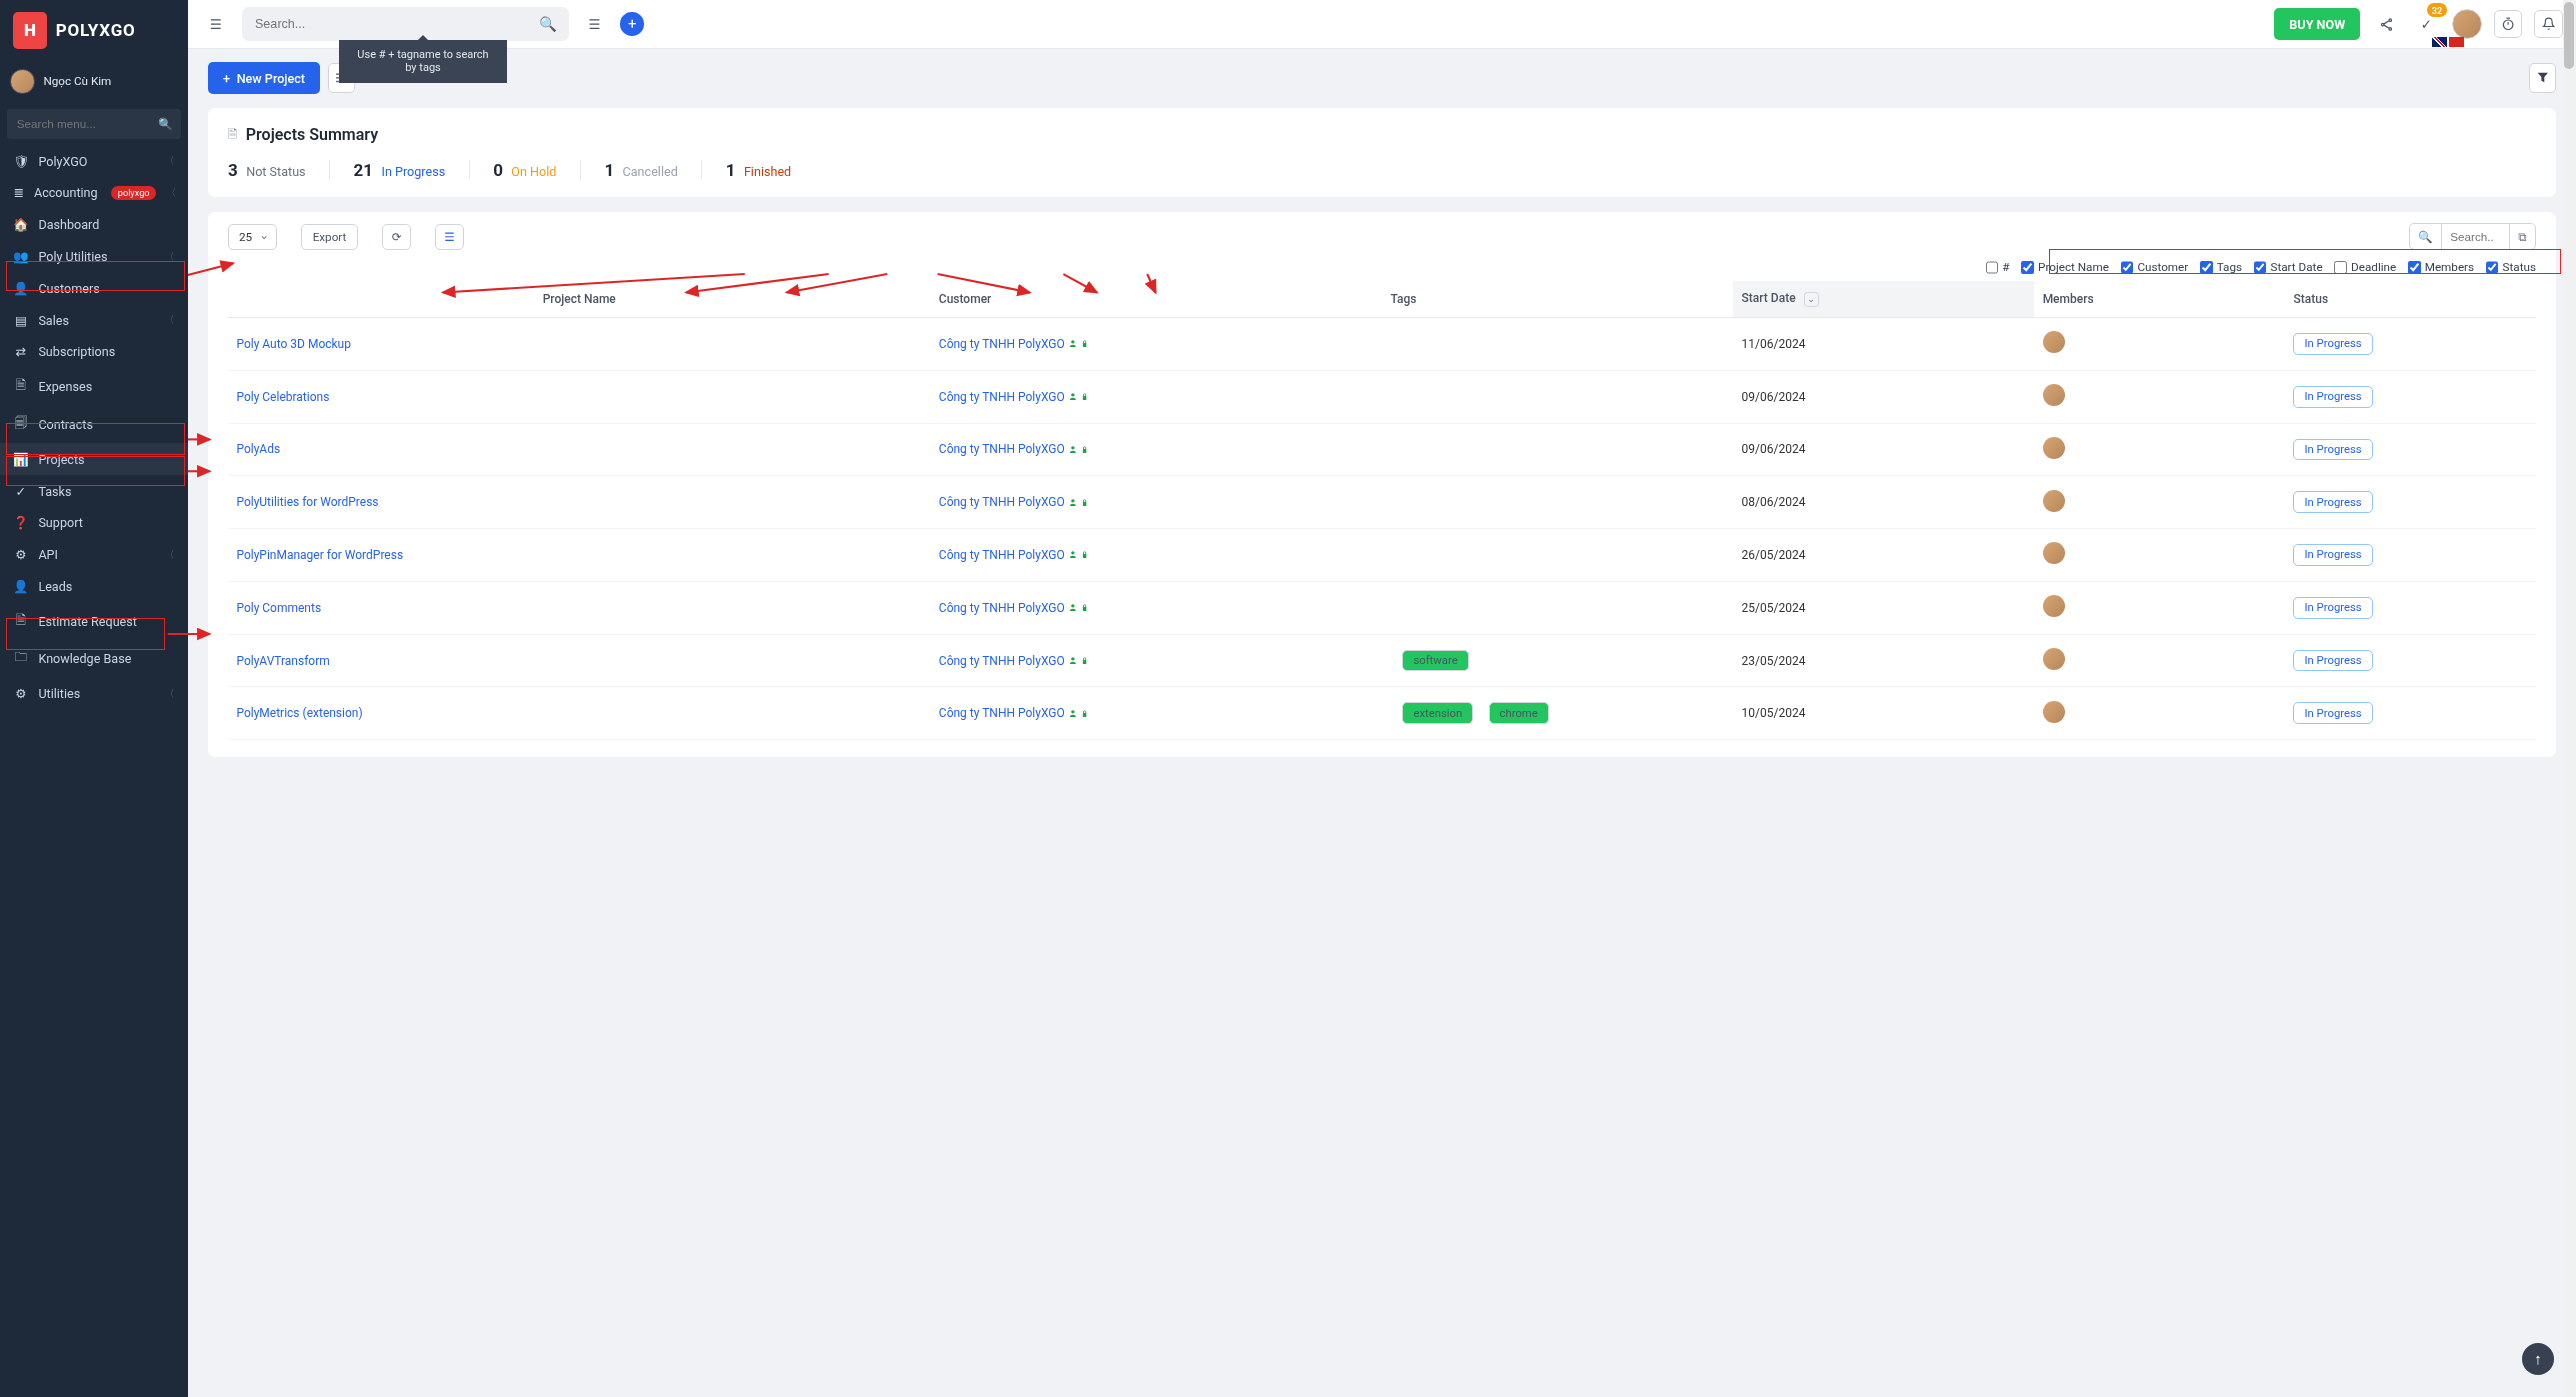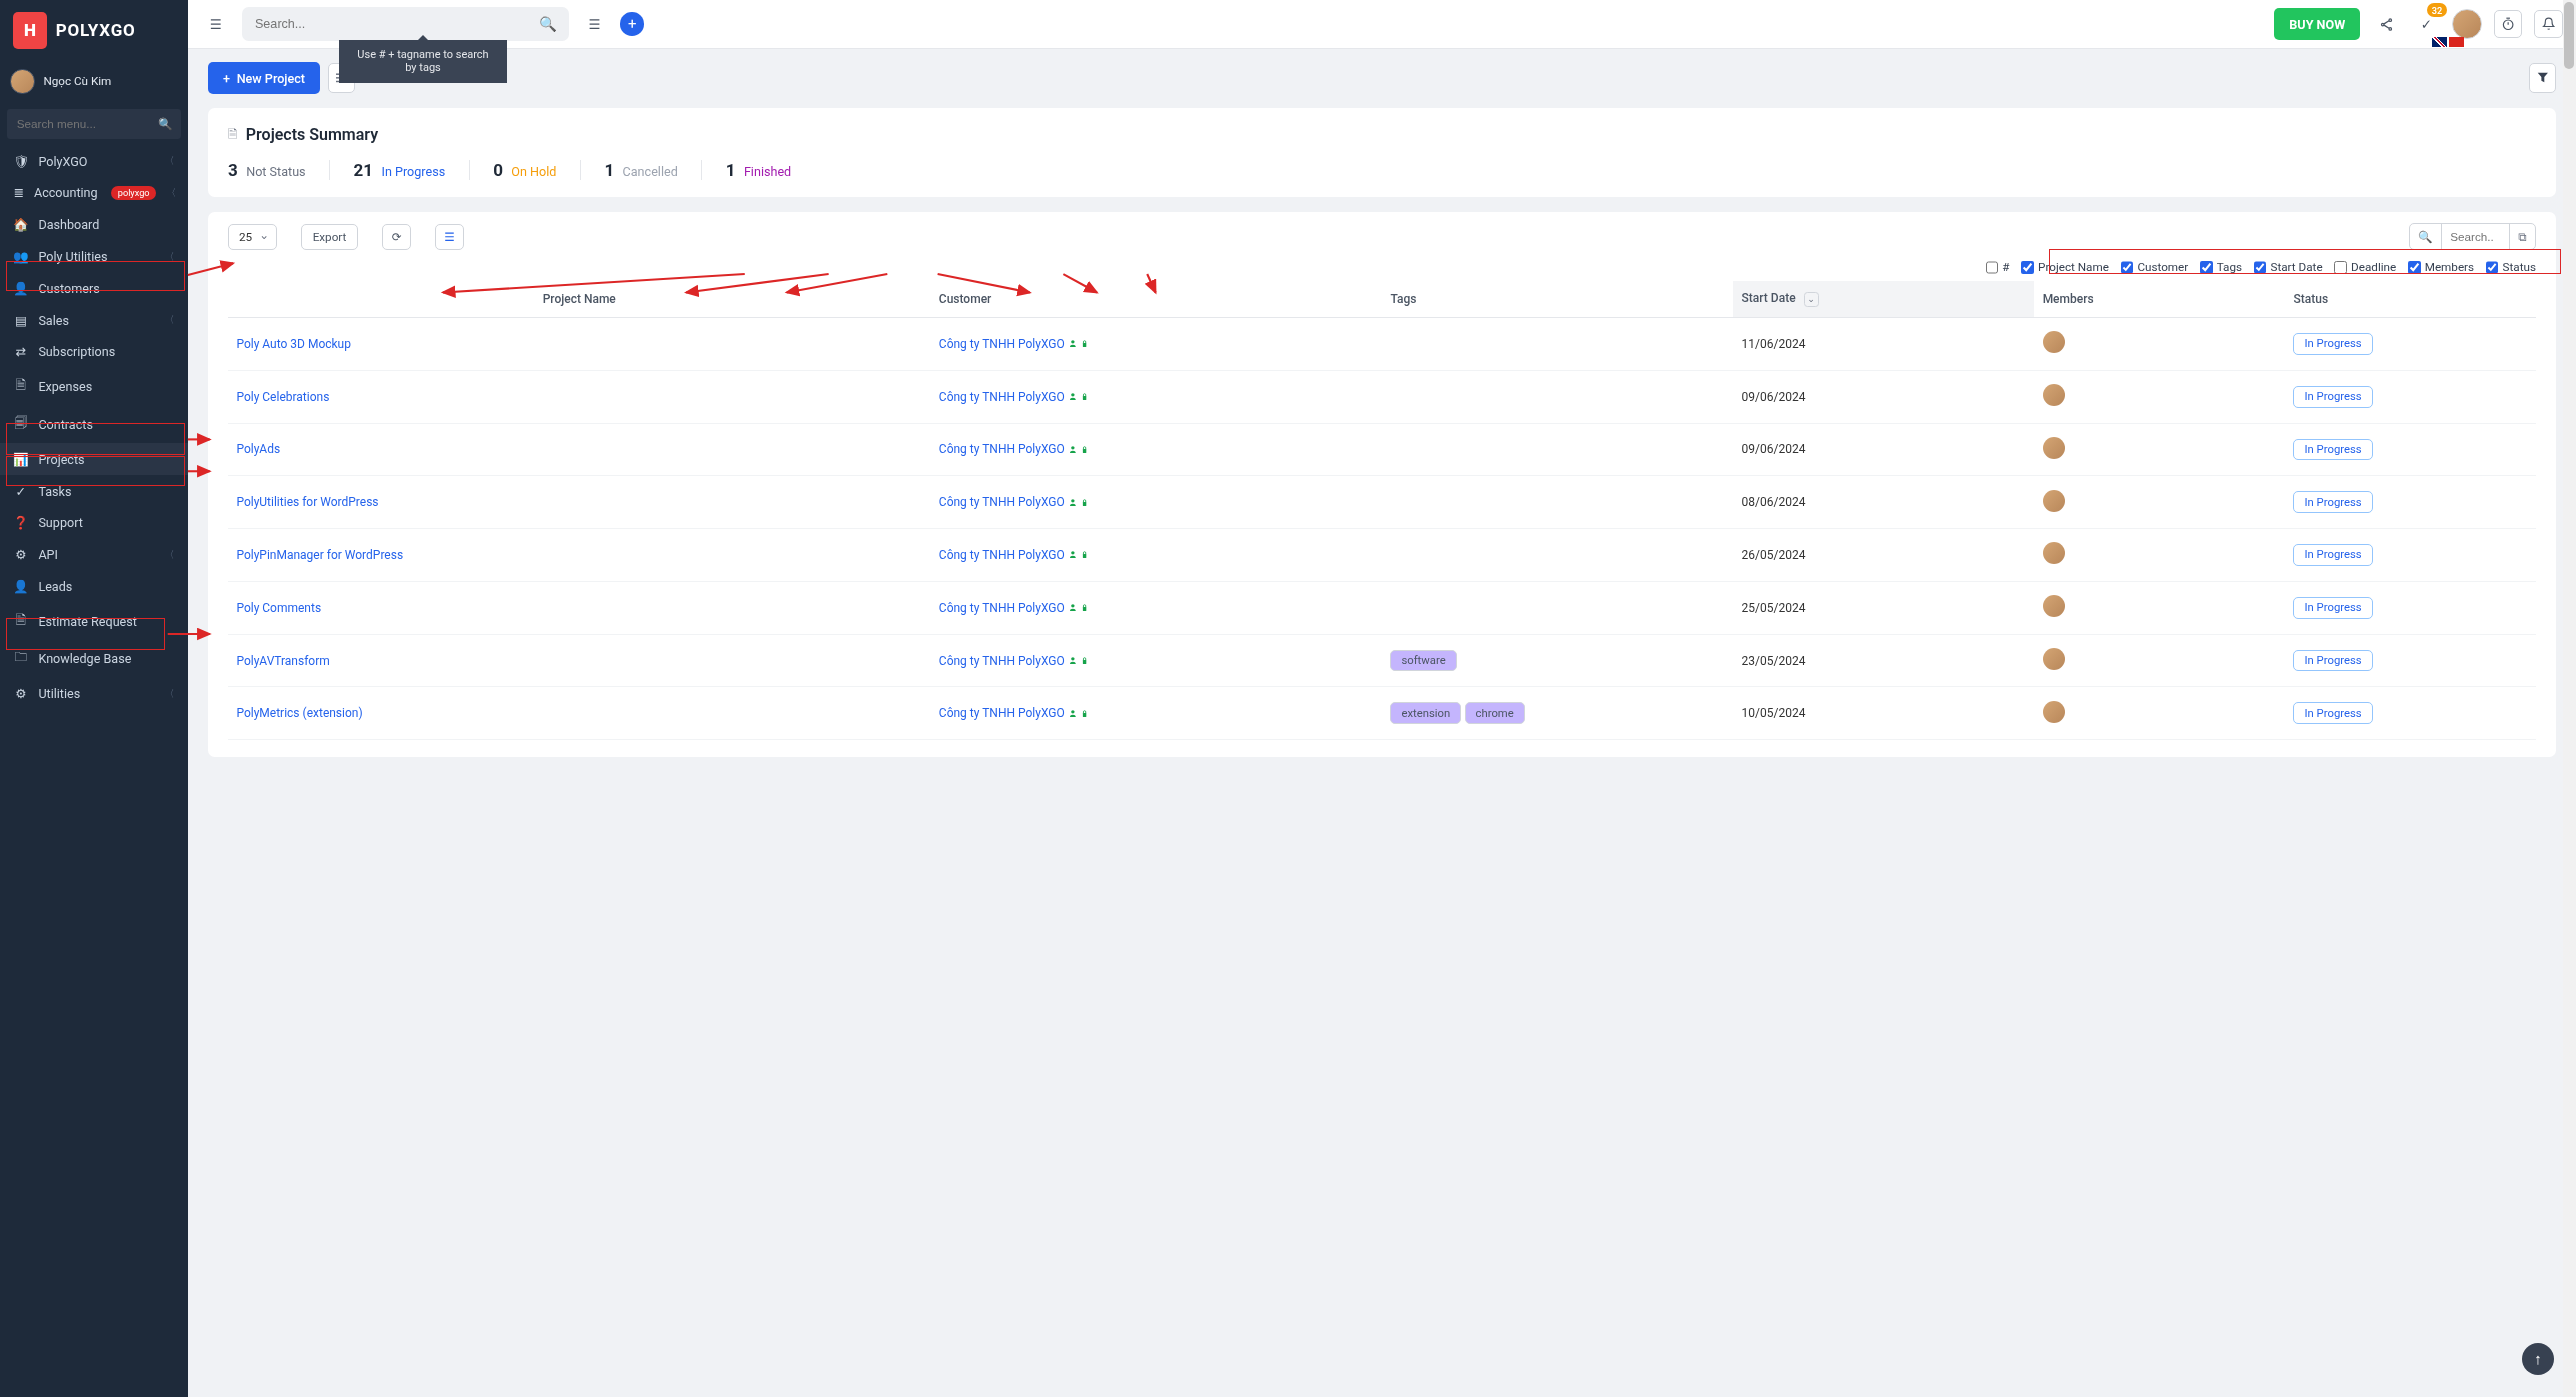--- a/index.html
+++ b/index.html
@@ -81,21 +81,21 @@
 
 .tbl { width: 100%; border-collapse: collapse; }
 .tbl thead th { text-align: left; padding: 10px 8.4px; font-weight: 500; color: #4b5563; border-bottom: 0.8px solid #e5e7eb; font-size: 12px; }
 .tbl thead th.sorted { background: #f3f4f6; }
 .sort-chev { display: inline-block; width: 15px; height: 15px; border: 0.8px solid #d1d5db; border-radius: 3.4px; text-align: center; line-height: 12.6px; font-size: 9.2px; margin-left: 5px; color: #6b7280; }
 .tbl tbody td { padding: 13.4px 8.4px; border-bottom: 0.8px solid #f1f3f5; font-size: 12px; vertical-align: middle; }
 .tbl tbody td a { color: #2563eb; text-decoration: none; }
 .cust-cell { display: flex; align-items: center; gap: 5px; }
 .cust-icons { color: #16a34a; font-size: 11px; display: flex; gap: 0.8px; }
 .status-pill { border: 0.8px solid #93c5fd; color: #2563eb; padding: 3.4px 10px; border-radius: 5px; font-size: 11.3px; display: inline-block; background: #fff; }
-.tag-pill { border: 0.8px solid #d1d5db; color: #4b5563; padding: 3.4px 10px; border-radius: 5px; font-size: 11.3px; display: inline-block; margin-right: 3.4px; background: #c4b5fd; }
+.tag-pill { border: 0.8px solid #d1d5db; color: #4b5563; padding: 3.4px 10px; border-radius: 5px; font-size: 11.3px; display: inline-block; margin-right: 3.4px; background: #22c55e; margin-left: 12px; }
 
 
 .fab { position: fixed; right: 22px; bottom: 22px; width: 32px; height: 32px; border-radius: 50%; background: #374151; color: #fff; display: flex; align-items: center; justify-content: center; cursor: pointer; font-size: 15px; }
 
 svg.arrow-svg line { stroke: #dc2626; stroke-width: 2.5; }
 svg.arrow-svg polygon { fill: #dc2626; }
 
 
 .fake-scroll { position: absolute; right: 0; top: 0; bottom: 0; width: 13.4px; background: #f1f1f1; }
 .fake-scroll .thumb { position: absolute; left: 1.7px; right: 1.7px; top: 1.7px; height: 67px; background: #c1c1c1; border-radius: 5px; }
@@ -294,21 +294,21 @@
           <div class="stat">
             <span class="num">0</span>
     <span class="lbl" style="color:#f59e0b">On Hold</span>
           </div>
           <div class="stat">
             <span class="num">1</span>
     <span class="lbl" style="color:#9ca3af">Cancelled</span>
           </div>
           <div class="stat">
             <span class="num">1</span>
-    <span class="lbl" style="color:#a21caf">Finished</span>
+    <span class="lbl" style="color:#c2410c">Finished</span>
           </div>
         </div>
     </div>
 
     <div class="card" style="position:relative; padding-top:11.7px">
       <div class="tbl-controls">
         <div class="sel">25</div>
         <div class="btn-outline">Export</div>
         <div class="btn-outline" style="padding:5px 8.4px">⟳</div>
         <div class="btn-outline" style="padding:5px 8.4px;color:#2563eb">☰</div>

